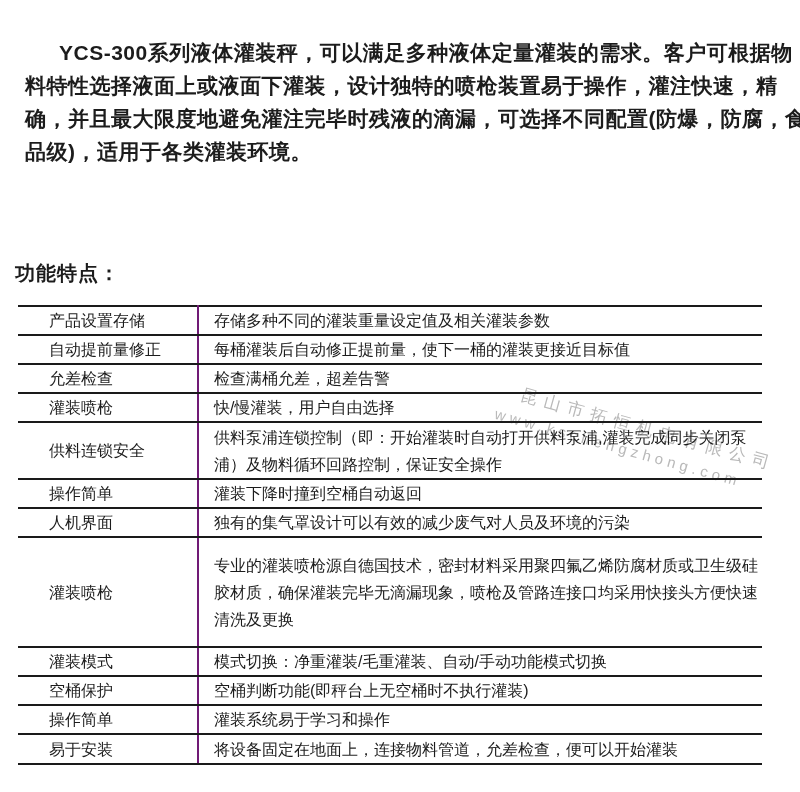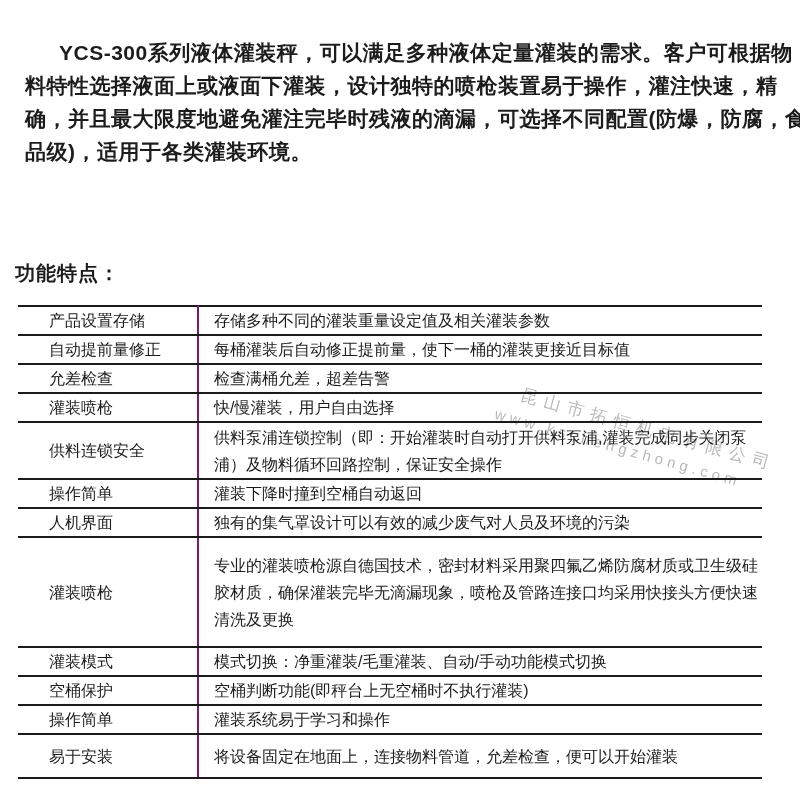--- a/index.html
+++ b/index.html
@@ -60,21 +60,21 @@
     padding-left: 31px;
     padding-right: 4px;
   }
   td.c2 {
     padding-left: 15px;
     padding-right: 4px;
   }
   tr.h1 td { height: 28px; }
   tr.h2 td { height: 57px; }
   tr.h3 td { height: 110px; }
-  tr.hlast td { height: 44px; }
+  tr.hlast td { height: 30px; }
   .watermark {
     position: absolute;
     left: 505px; top: 378px;
     transform: rotate(15.5deg);
     transform-origin: 0 0;
     color: #b9b9b9;
     z-index: 0;
     pointer-events: none;
     white-space: nowrap;
   }

